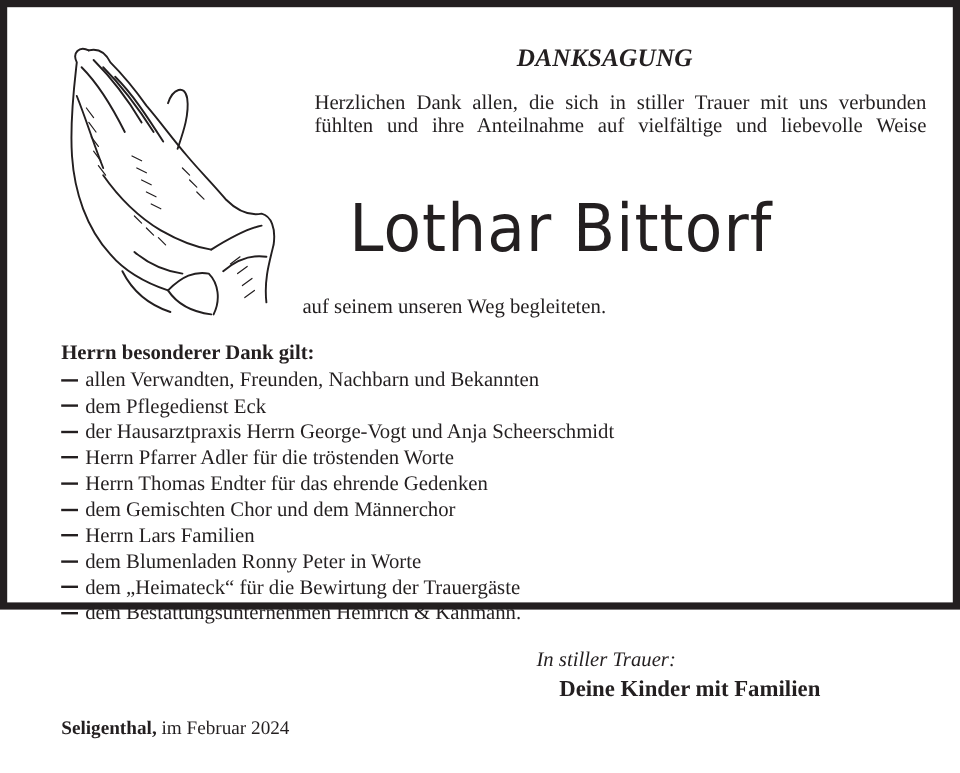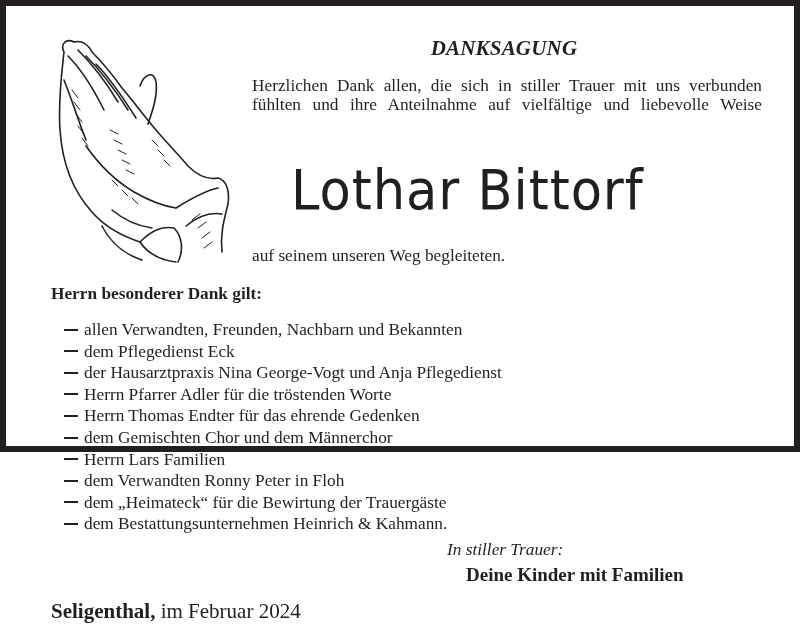--- a/index.html
+++ b/index.html
@@ -1,37 +1,37 @@
 <!DOCTYPE html>
 <html><head>
 <meta charset="utf-8">
 <style>
   html, body { margin: 0; padding: 0; background: #ffffff; }
   body { width: 800px; height: 644px; overflow: hidden; }
   .frame {
     position: absolute; left: 0; top: 0;
-    width: 800px; height: 452px;
+    width: 800px; height: 508px;
     box-sizing: border-box;
     border: 6px solid #231f20;
     background: #ffffff;
     color: #231f20;
     font-family: "Liberation Serif", "DejaVu Serif", serif;
   }
   .hands {
     position: absolute; left: 46px; top: 24px;
     width: 180px; height: 236px;
   }
   .title {
     position: absolute; left: 232px; top: 30px; width: 532px;
     text-align: center;
     font-weight: bold; font-style: italic;
     font-size: 21px; letter-spacing: 0.2px;
   }
   .intro {
-    position: absolute; left: 246px; top: 71px; width: 510px;
+    position: absolute; left: 256px; top: 71px; width: 510px;
     font-size: 17.3px; line-height: 18.6px;
     text-align: justify;
   }
   .intro .line { display: block; text-align: justify; text-align-last: justify; }
   .intro .line.last { text-align-last: left; }
   .name {
     position: absolute; left: 285px; top: 152px;
     font-family: "DejaVu Sans", sans-serif;
     font-size: 55px; letter-spacing: 1px;
     font-weight: normal;
@@ -40,41 +40,41 @@
   .after {
     position: absolute; left: 246px; top: 240px;
     font-size: 17.3px;
   }
   .thanks-head {
     position: absolute; left: 45px; top: 278px;
     font-size: 17.3px; font-weight: bold;
   }
   .thanks-list {
     position: absolute; left: 45px; top: 300px;
-    margin: 13px; padding: 0; list-style: none;
+    margin: 0; padding: 0; list-style: none;
     font-size: 17.3px; line-height: 21.6px;
   }
   .thanks-list li { display: flex; white-space: nowrap; }
   .thanks-list .dash { width: 20px; display: inline-block; }
   .thanks-list .dash::before {
     content: ""; display: inline-block; width: 14px; height: 2px;
     background: #231f20; vertical-align: middle; margin-bottom: 3px;
   }
   .mourning {
     position: absolute; left: 441px; top: 534px;
     font-size: 17.3px;
     font-style: italic;
   }
   .signoff {
     position: absolute; left: 460px; top: 558px;
     font-size: 19px; font-weight: bold;
   }
   .place {
     position: absolute; left: 45px; top: 593px;
-    font-size: 21px;
+    font-size: 16px;
   }
   .place b { font-weight: bold; }
 </style>
 </head>
 <body>
 
 <div class="frame">
 
   <svg class="hands" viewBox="0 0 180 236" fill="none" stroke="#231f20" stroke-width="1.6" stroke-linecap="round" stroke-linejoin="round">
 
@@ -121,41 +121,41 @@
     <li>
         <span class="dash"></span>
         <span>allen Verwandten, Freunden, Nachbarn und Bekannten</span>
       </li>
     <li>
         <span class="dash"></span>
         <span>dem Pflegedienst Eck</span>
       </li>
     <li>
         <span class="dash"></span>
-        <span>der Hausarztpraxis Nina George-Vogt und Anja Pflegedienst</span>
+        <span>der Hausarztpraxis Herrn George-Vogt und Anja Scheerschmidt</span>
       </li>
     <li>
         <span class="dash"></span>
         <span>Herrn Pfarrer Adler für die tröstenden Worte</span>
       </li>
     <li>
         <span class="dash"></span>
         <span>Herrn Thomas Endter für das ehrende Gedenken</span>
       </li>
     <li>
         <span class="dash"></span>
         <span>dem Gemischten Chor und dem Männerchor</span>
       </li>
     <li>
         <span class="dash"></span>
         <span>Herrn Lars Familien</span>
       </li>
     <li>
         <span class="dash"></span>
-        <span>dem Verwandten Ronny Peter in Floh</span>
+        <span>dem Blumenladen Ronny Peter in Worte</span>
       </li>
     <li>
         <span class="dash"></span>
         <span>dem „Heimateck“ für die Bewirtung der Trauergäste</span>
       </li>
     <li>
         <span class="dash"></span>
         <span>dem Bestattungsunternehmen Heinrich &amp; Kahmann.</span>
       </li>
   </ul>

